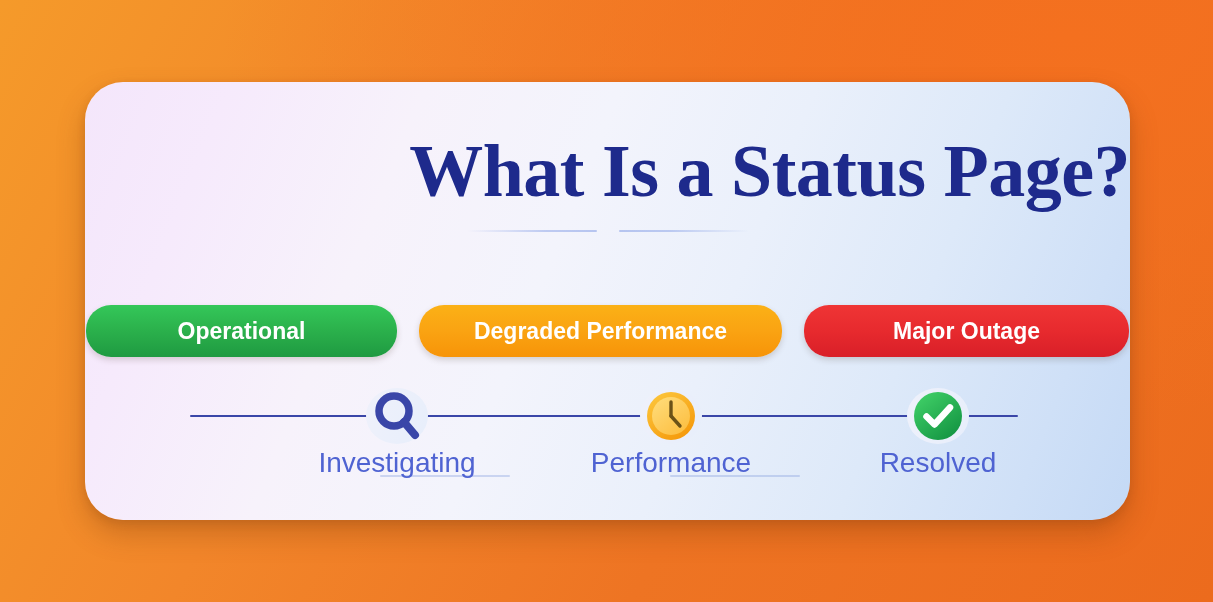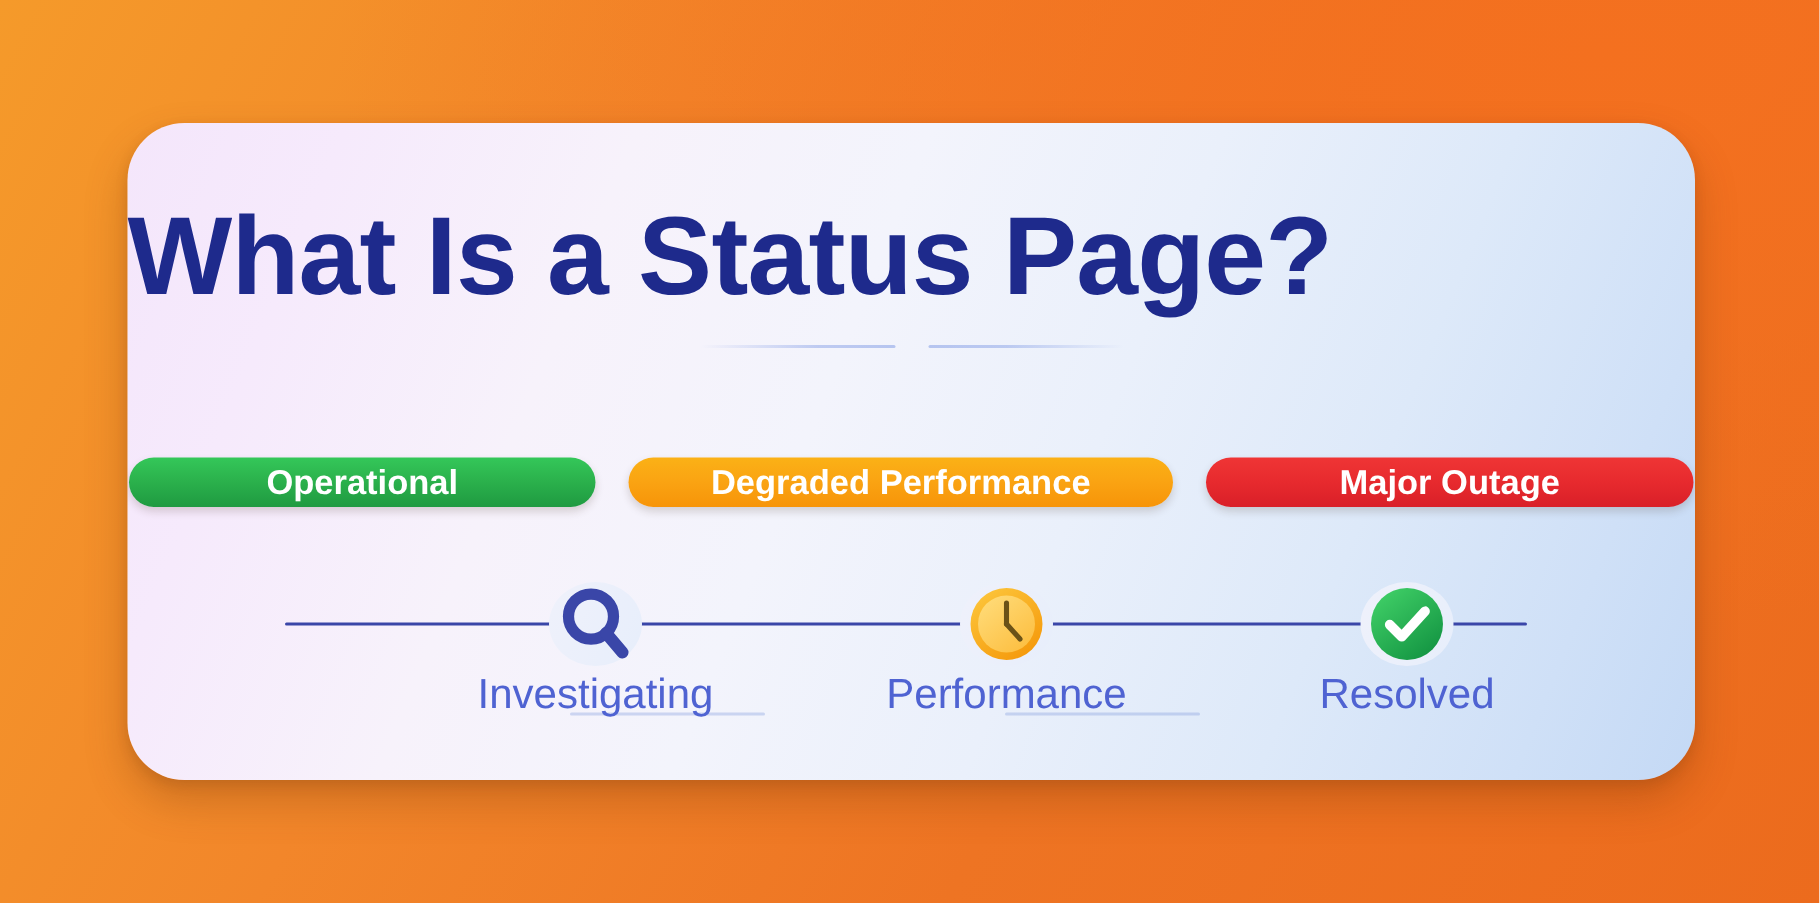--- a/index.html
+++ b/index.html
@@ -46,28 +46,29 @@
       0 3px 8px rgba(120, 55, 10, 0.16);
     overflow: hidden;
   }
 
   
   #title {
     position: absolute;
     left: 0;
     top: 52px;
     width: 100%;
-    text-align: left;
+    text-align: right;
     font-size: 74px;
     font-weight: 700;
     letter-spacing: -0.5px;
     color: #1e2a8c;
     line-height: 1;
     white-space: nowrap;
     font-stretch: condensed;
+    font-family: Liberation Serif, serif;
   }
 
   #subtitle-row {
     position: absolute;
     left: 0;
     top: 148px;
     width: 100%;
     display: flex;
     align-items: center;
     justify-content: center;
@@ -95,21 +96,21 @@
     position: absolute;
     left: 0;
     top: 223px;
     width: 100%;
     display: flex;
     justify-content: center;
     align-items: center;
     gap: 22px;
   }
   .pill {
-    height: 33px;
+    height: 52px;
     display: flex;
     align-items: center;
     justify-content: center;
     border-radius: 25px;
     color: #ffffff;
     font-size: 23px;
     font-weight: 700;
     white-space: nowrap;
     padding: 0 34px;
     box-shadow: 0 3px 6px rgba(60, 40, 20, 0.18);

